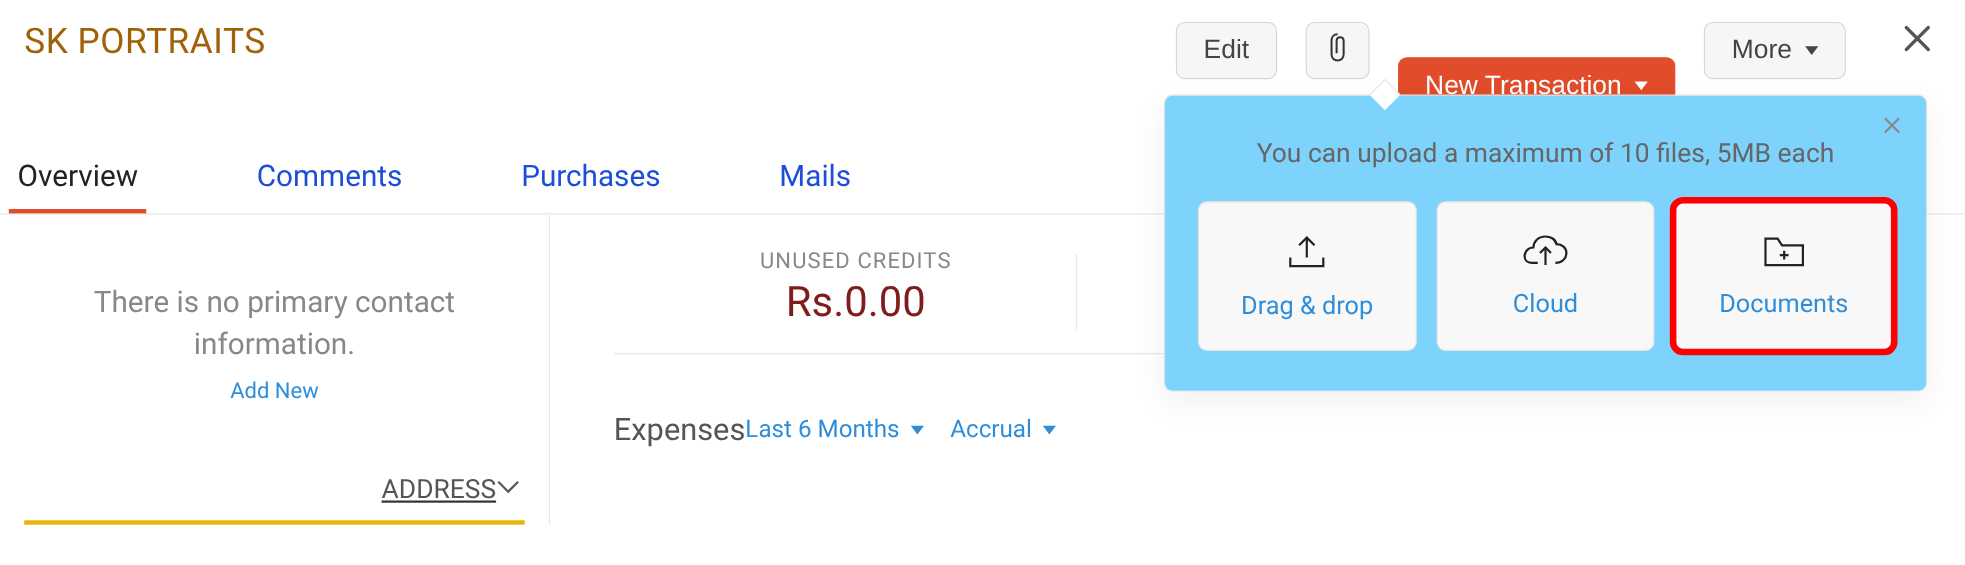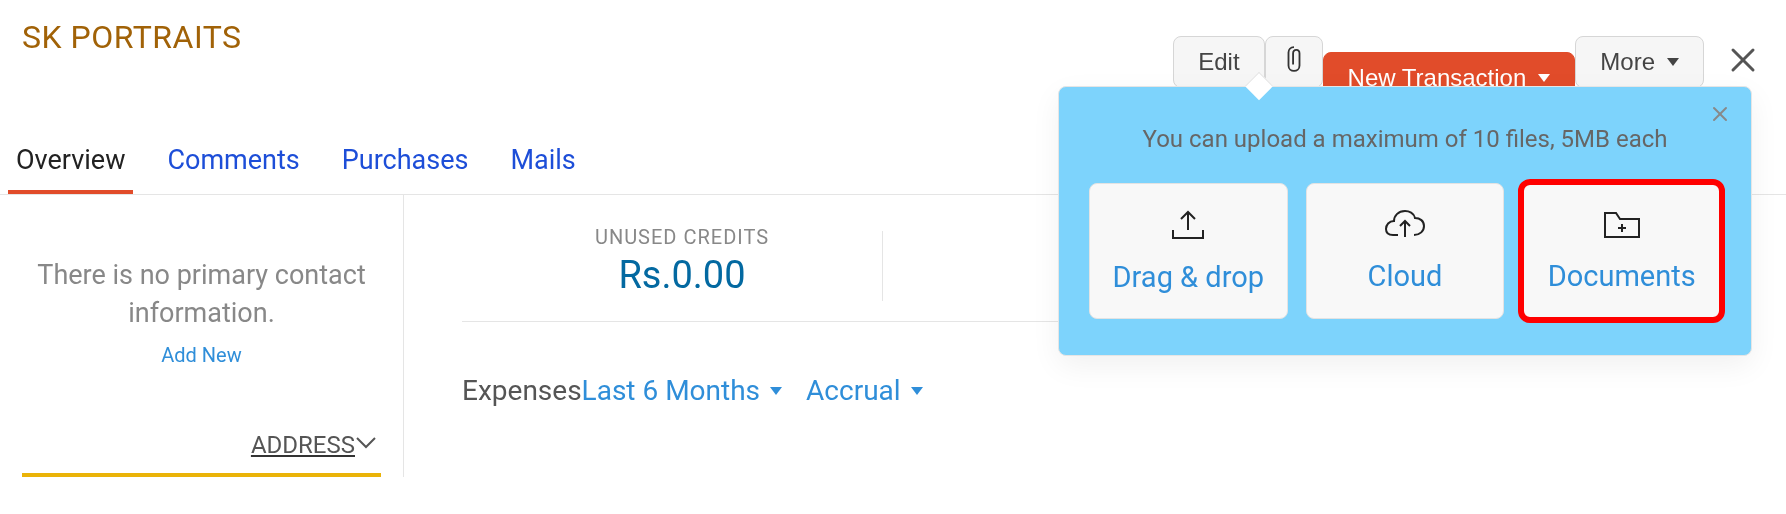--- a/index.html
+++ b/index.html
@@ -21,22 +21,21 @@
   }
   .page-title {
     font-size: 32px;
     font-weight: 400;
     color: #a16207;
     letter-spacing: 0.5px;
     flex: 1;
   }
   .header-actions {
     display: flex;
-    align-items: center;
-    gap: 0;
+    gap: 26px;
     margin-top: 2px;
   }
   .btn {
     display: inline-flex;
     align-items: center;
     justify-content: center;
     height: 52px;
     padding: 0 24px;
     font-size: 24px;
     border-radius: 8px;
@@ -64,21 +63,21 @@
     border-right: 6px solid transparent;
     border-top: 8px solid currentColor;
     display: inline-block;
     margin-left: 4px;
   }
 
   
   .tabs {
     display: flex;
     align-items: baseline;
-    gap: 26px;
+    gap: 92px;
     padding: 40px 0 0 8px;
     border-bottom: 1px solid #e5e5e5;
     position: relative;
   }
   .tab {
     font-size: 27px;
     color: #1d4ed8;
     padding: 0 8px 16px 8px;
     cursor: pointer;
   }
@@ -87,21 +86,21 @@
     border-bottom: 4px solid #e14c2a;
     padding-bottom: 14px;
   }
 
   
   .main-grid {
     display: flex;
     border-top: none;
   }
   .left-col {
-    width: 404px;
+    width: 500px;
     padding: 62px 22px 0 22px;
     border-right: 1px solid #e5e5e5;
   }
   .no-contact {
     font-size: 27px;
     color: #888;
     text-align: center;
     line-height: 1.4;
   }
   .add-new {
@@ -148,21 +147,21 @@
     width: 360px;
     margin-left: 40px;
   }
   .credits-label {
     font-size: 20px;
     letter-spacing: 1px;
     color: #888;
   }
   .credits-amount {
     font-size: 38px;
-    color: #0369a1;
+    color: #7f1d1d;
     margin-top: 4px;
   }
   .credits-divider {
     position: absolute;
     left: 420px;
     top: 6px;
     height: 70px;
     width: 1px;
     background: #e5e5e5;
   }
@@ -177,21 +176,21 @@
     font-size: 28px;
     color: #555;
   }
   .expense-filters {
     display: flex;
     gap: 24px;
     align-items: center;
   }
   .filter-link {
     color: #2f8ed9;
-    font-size: 28px;
+    font-size: 22px;
     display: inline-flex;
     align-items: center;
     gap: 6px;
     cursor: pointer;
   }
   .filter-link .caret-down { border-top-color: #2f8ed9; }
 
   
   .popover {
     position: absolute;
@@ -246,21 +245,21 @@
     justify-content: center;
     gap: 14px;
     cursor: pointer;
   }
   .po-card.highlight {
     outline: 6px solid #ff0000;
     outline-offset: -2px;
   }
   .po-card-label {
     color: #2f8ed9;
-    font-size: 29px;
+    font-size: 23px;
     text-align: right;
   }
   .po-icon { color: #222; }
 </style>
 </head>
 <body>
 
 <div class="header-row">
   <div class="page-title">SK PORTRAITS</div>
   <div class="header-actions">

